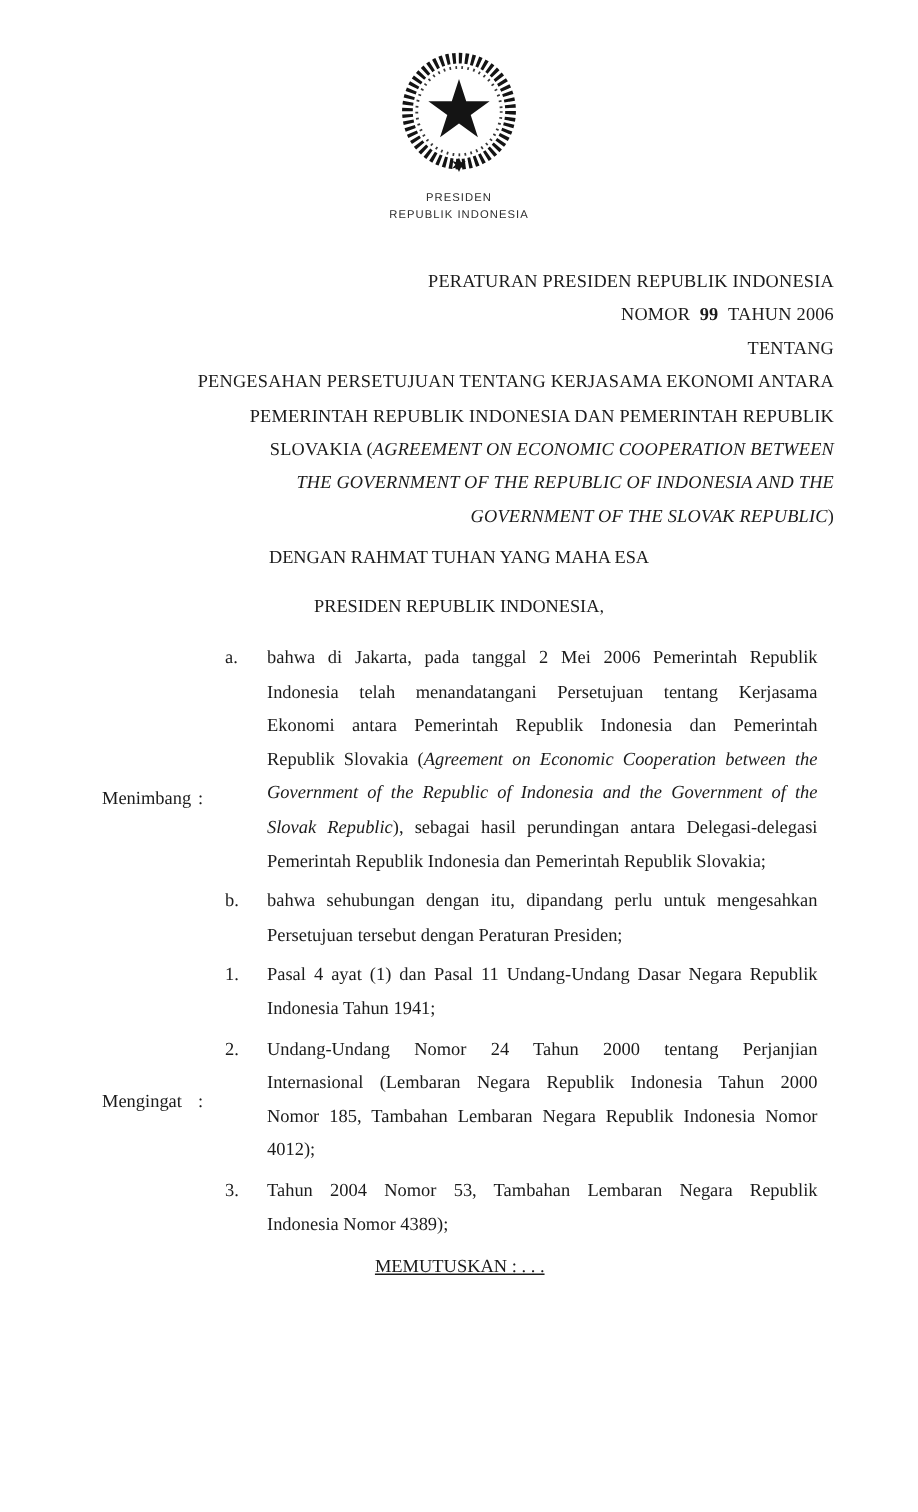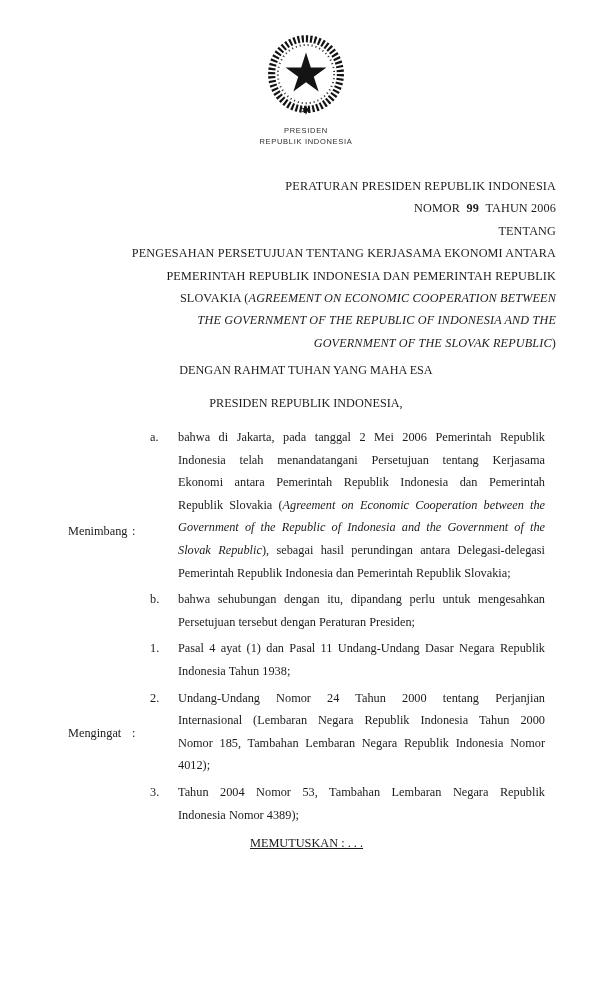--- a/index.html
+++ b/index.html
@@ -176,21 +176,21 @@
     </div>
 
     <div class="crow">
       <div class="clabel">Mengingat</div>
       <div class="ccolon">:</div>
       <div class="citems">
         <div class="citem">
           <div class="cmark">1.</div>
           <div class="cbody">
               <div class="jline"><span>Pasal 4 ayat (1) dan Pasal 11 Undang-Undang Dasar Negara Republik</span></div>
-              <div class="jline last"><span>Indonesia Tahun 1938;</span></div>
+              <div class="jline last"><span>Indonesia Tahun 1941;</span></div>
             </div>
         </div>
         <div class="citem">
           <div class="cmark">2.</div>
           <div class="cbody">
               <div class="jline"><span>Undang-Undang Nomor 24 Tahun 2000 tentang Perjanjian</span></div>
               <div class="jline"><span>Internasional (Lembaran Negara Republik Indonesia Tahun 2000</span></div>
               <div class="jline"><span>Nomor 185, Tambahan Lembaran Negara Republik Indonesia Nomor</span></div>
               <div class="jline last"><span>4012);</span></div>
             </div>

